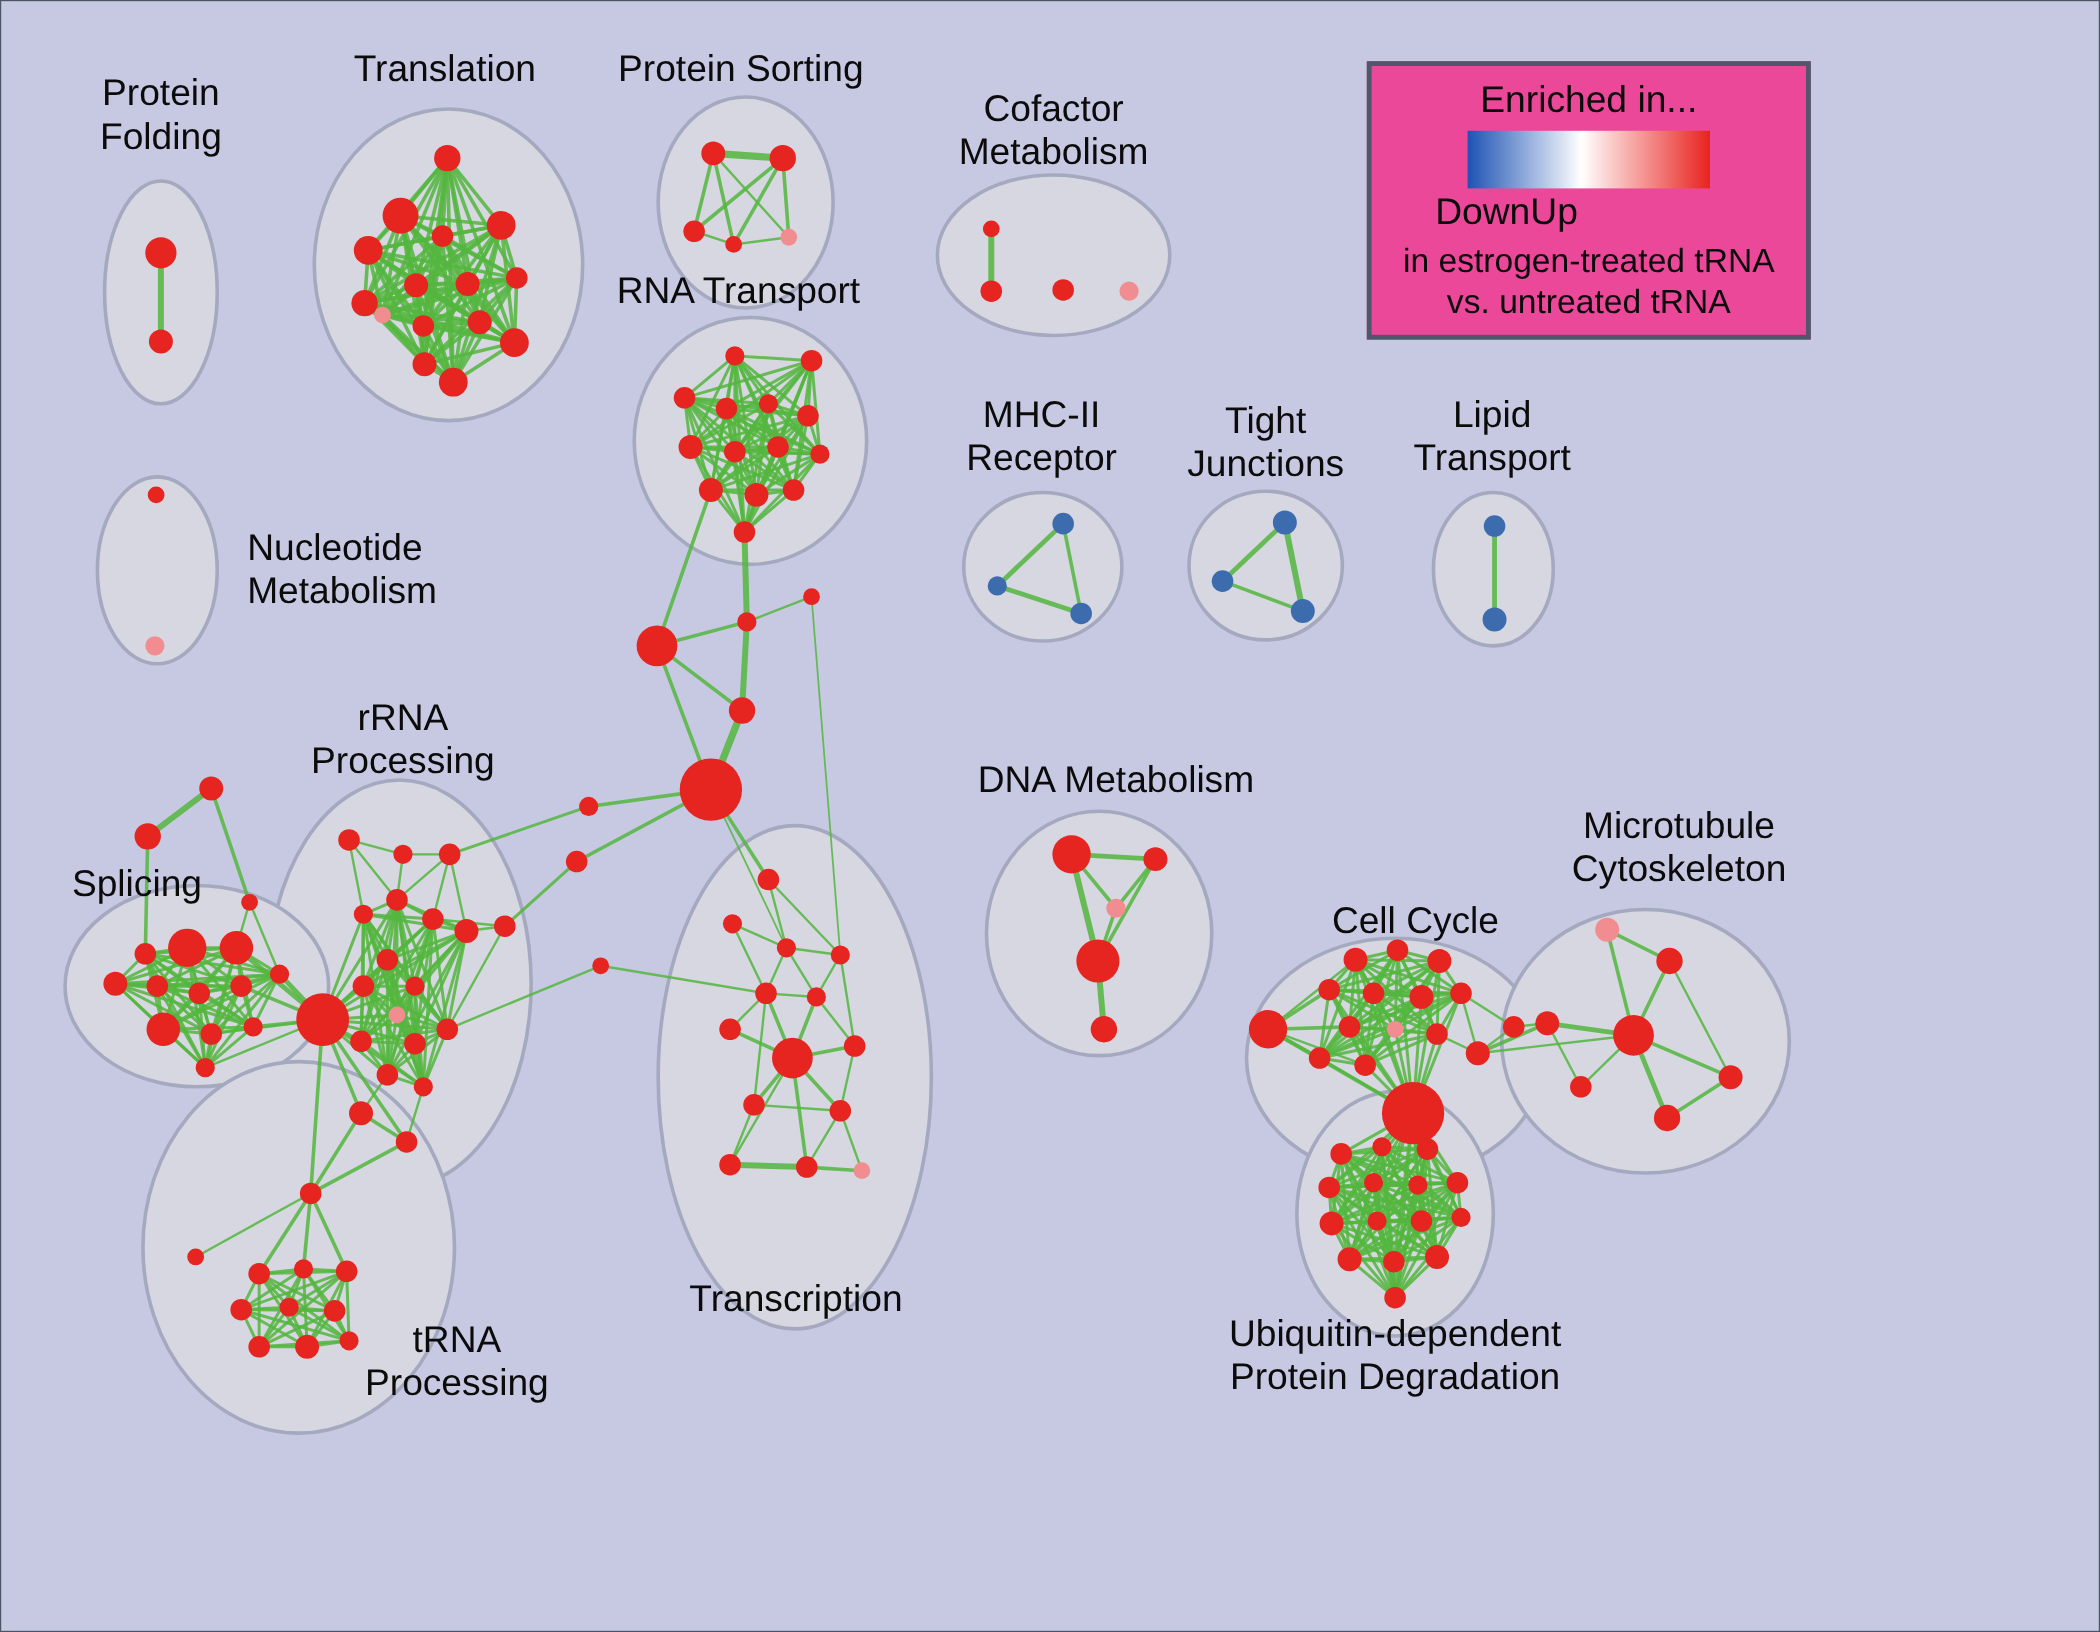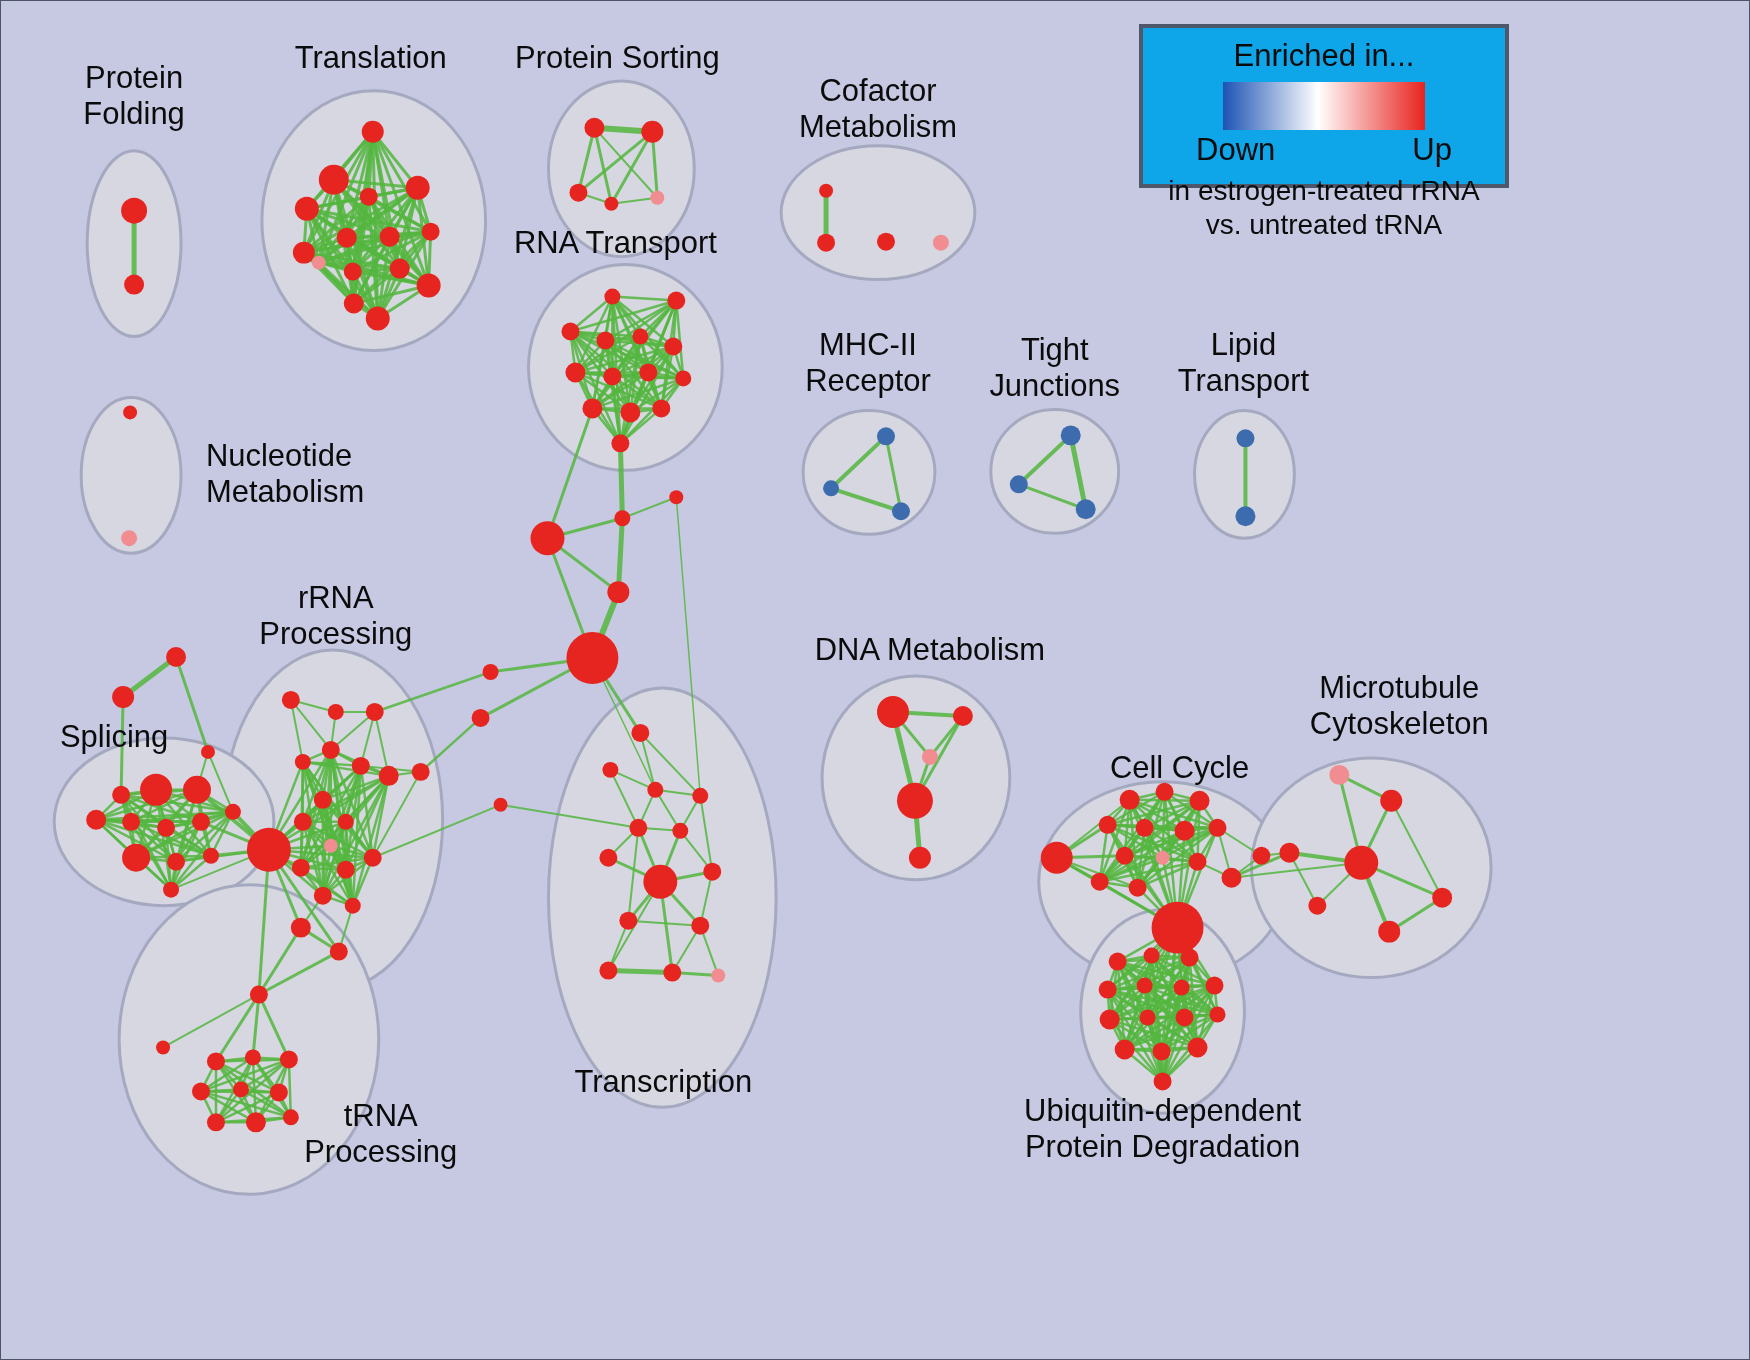--- a/index.html
+++ b/index.html
@@ -1,26 +1,26 @@
 <!DOCTYPE html>
 <html><head>
 <meta charset="utf-8">
 <style>
   html,body { margin:0; padding:0; background:#9aa0b8; font-family:"Liberation Sans", sans-serif; }
   .figure { position:relative; width:1750px; height:1360px; background:#c7c9e2;
             border:1px solid #701a75; box-sizing:border-box; overflow:hidden; }
   .figure svg { position:absolute; left:0; top:0; width:100%; height:100%; }
   svg text { font-family:"Liberation Sans", sans-serif; font-size:31px; }
-  .legend { position:absolute; left:1138px; top:23px; width:370px; height:164px;
-            border:4px solid #4e586a; background:#0ea5e9; box-sizing:border-box;
+  .legend { position:absolute; left:1138px; top:50px; width:370px; height:232px;
+            border:4px solid #4e586a; background:#ec4899; box-sizing:border-box;
             text-align:center; color:#0b0b0b; }
   .legend-title { margin-top:10px; font-size:31px; }
   .legend-gradient { width:202px; height:48px; margin:8px auto 2px auto;
                      background:linear-gradient(90deg,#1d53b4,#ffffff 47%,#e8231e); }
-  .legend-downup { width:256px; margin:0 auto; display:flex; justify-content:space-between;
+  .legend-downup { width:256px; margin:0 auto; display:flex; justify-content:flex-start;
                    font-size:31px; }
   .legend-caption { font-size:28px; line-height:34px; }
   .legend-caption.first { margin-top:6px; }
 </style>
 </head>
 <body>
 
 <div class="figure" style="background: rgb(199, 201, 226); border-color: rgb(75, 85, 101);">
   <svg id="network-svg" viewBox="0 0 1750 1360">
       <g>
@@ -942,16 +942,16 @@
       </g>
     </svg>
 
   <div class="legend">
     <div class="legend-title">Enriched in...</div>
     <div class="legend-gradient" style="background: linear-gradient(90deg, rgb(29, 83, 180), rgb(255, 255, 255) 47%, rgb(232, 35, 30));"></div>
     <div class="legend-downup">
       <span>Down</span>
       <span>Up</span>
     </div>
-    <div class="legend-caption first">in estrogen-treated rRNA</div>
+    <div class="legend-caption first">in estrogen-treated tRNA</div>
     <div class="legend-caption">vs. untreated tRNA</div>
   </div>
 </div>
 
 </body></html>

